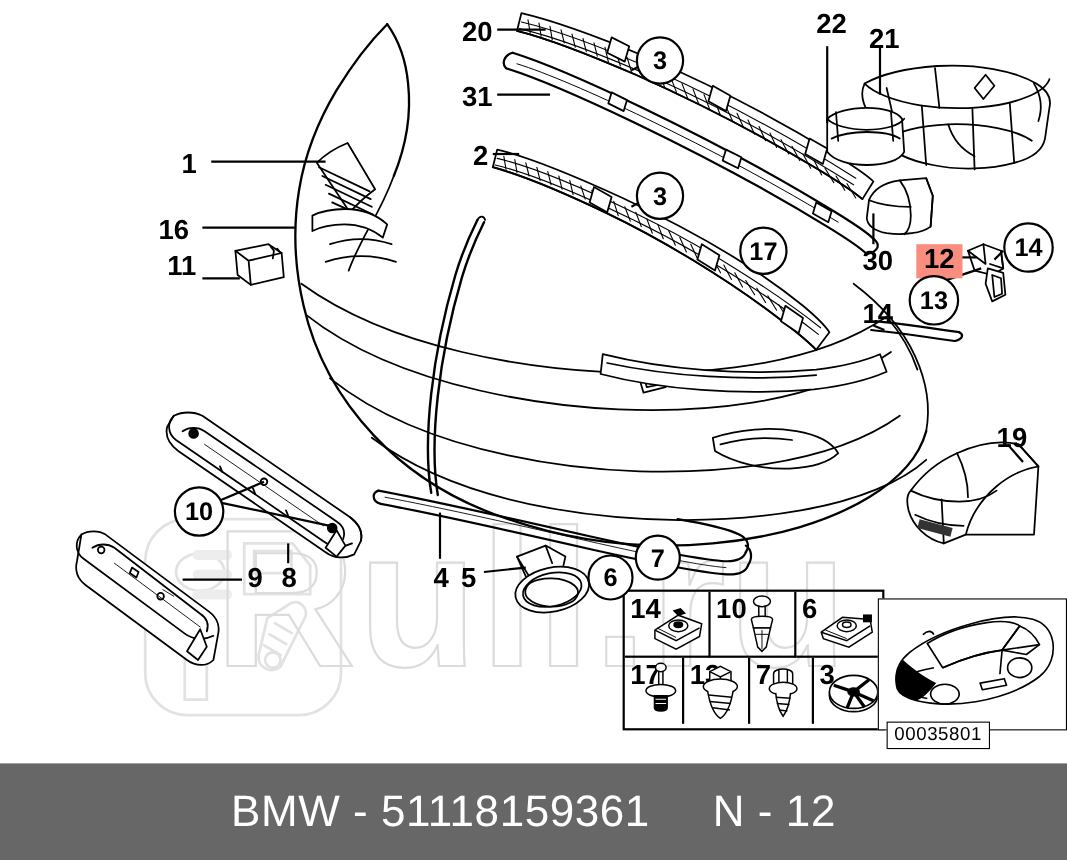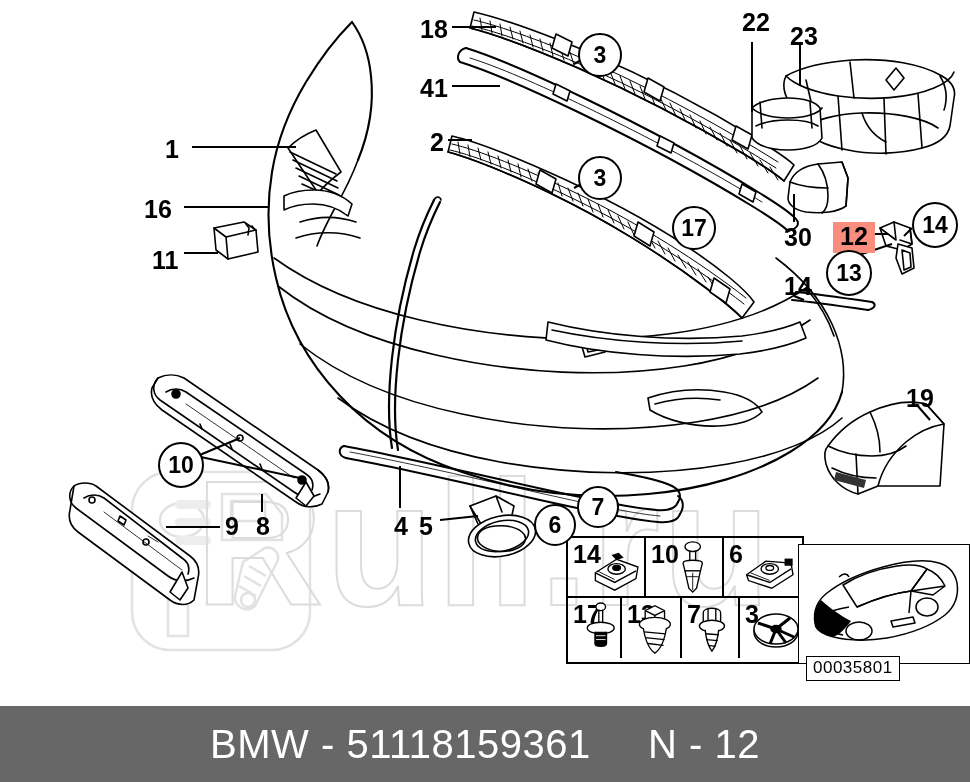--- a/index.html
+++ b/index.html
@@ -40,21 +40,21 @@
               font-family:"Liberation Sans",sans-serif;color:#000;}
   #grid .cart{position:absolute;left:0;top:0;width:100%;height:100%;}
 
   
   #carbox{position:absolute;z-index:18;border:1.5px solid #000;background:#fff;}
   #drawnum{position:absolute;z-index:22;border:1.5px solid #000;background:#fff;
            font-size:17px;font-weight:400;font-family:"Liberation Sans",sans-serif;
            color:#000;padding:1px 6px 2px 6px;letter-spacing:.5px;}
 
   
-  #footer{position:absolute;left:0;bottom:0;width:970px;height:76px;background:#676767;
+  #footer{position:absolute;left:0;bottom:0;width:970px;height:88px;background:#676767;
           display:flex;align-items:center;justify-content:center;z-index:30;}
   #footer .ftxt{color:#fff;font-size:40px;font-family:"Liberation Sans",sans-serif;
                 font-weight:400;letter-spacing:.5px;}
   #footer .gap{display:inline-block;width:34px;}
 </style>
 </head>
 <body>
 
 <div id="stage">
 
@@ -330,31 +330,31 @@
       <line x1="166" y1="527" x2="220" y2="527"></line>
       <line x1="262" y1="494" x2="262" y2="512"></line>
       <line x1="400" y1="466" x2="400" y2="508"></line>
       <line x1="440" y1="520" x2="478" y2="516"></line>
     </g>
   </svg>
 
   <div>
     <div class="lbl n" style="left:165px;top:137px">1</div>
     <div class="lbl n" style="left:144px;top:197px">16</div>
-    <div class="lbl n" style="left:152px;top:248px">11</div>
-    <div class="lbl n" style="left:420px;top:17px">18</div>
-    <div class="lbl n" style="left:420px;top:76px">41</div>
+    <div class="lbl n" style="left:152px;top:230px">11</div>
+    <div class="lbl n" style="left:420px;top:17px">20</div>
+    <div class="lbl n" style="left:420px;top:76px">31</div>
     <div class="lbl n" style="left:430px;top:130px">2</div>
 
     <div class="circ" style="left:578px;top:33px;width:40px;height:40px">3</div>
     <div class="circ" style="left:578px;top:156px;width:40px;height:40px">3</div>
     <div class="circ" style="left:672px;top:206px;width:40px;height:40px">17</div>
 
     <div class="lbl n" style="left:742px;top:10px">22</div>
-    <div class="lbl n" style="left:790px;top:24px">23</div>
+    <div class="lbl n" style="left:790px;top:24px">21</div>
     <div class="lbl n" style="left:784px;top:225px">30</div>
 
     <div class="lbl hl" style="left:833px;top:222px">12</div>
 
     <div class="circ" style="left:826px;top:250px;width:42px;height:42px">13</div>
     <div class="circ" style="left:912px;top:202px;width:42px;height:42px">14</div>
 
     <div class="lbl n" style="left:784px;top:274px">14</div>
     <div class="lbl n" style="left:906px;top:386px">19</div>
 

